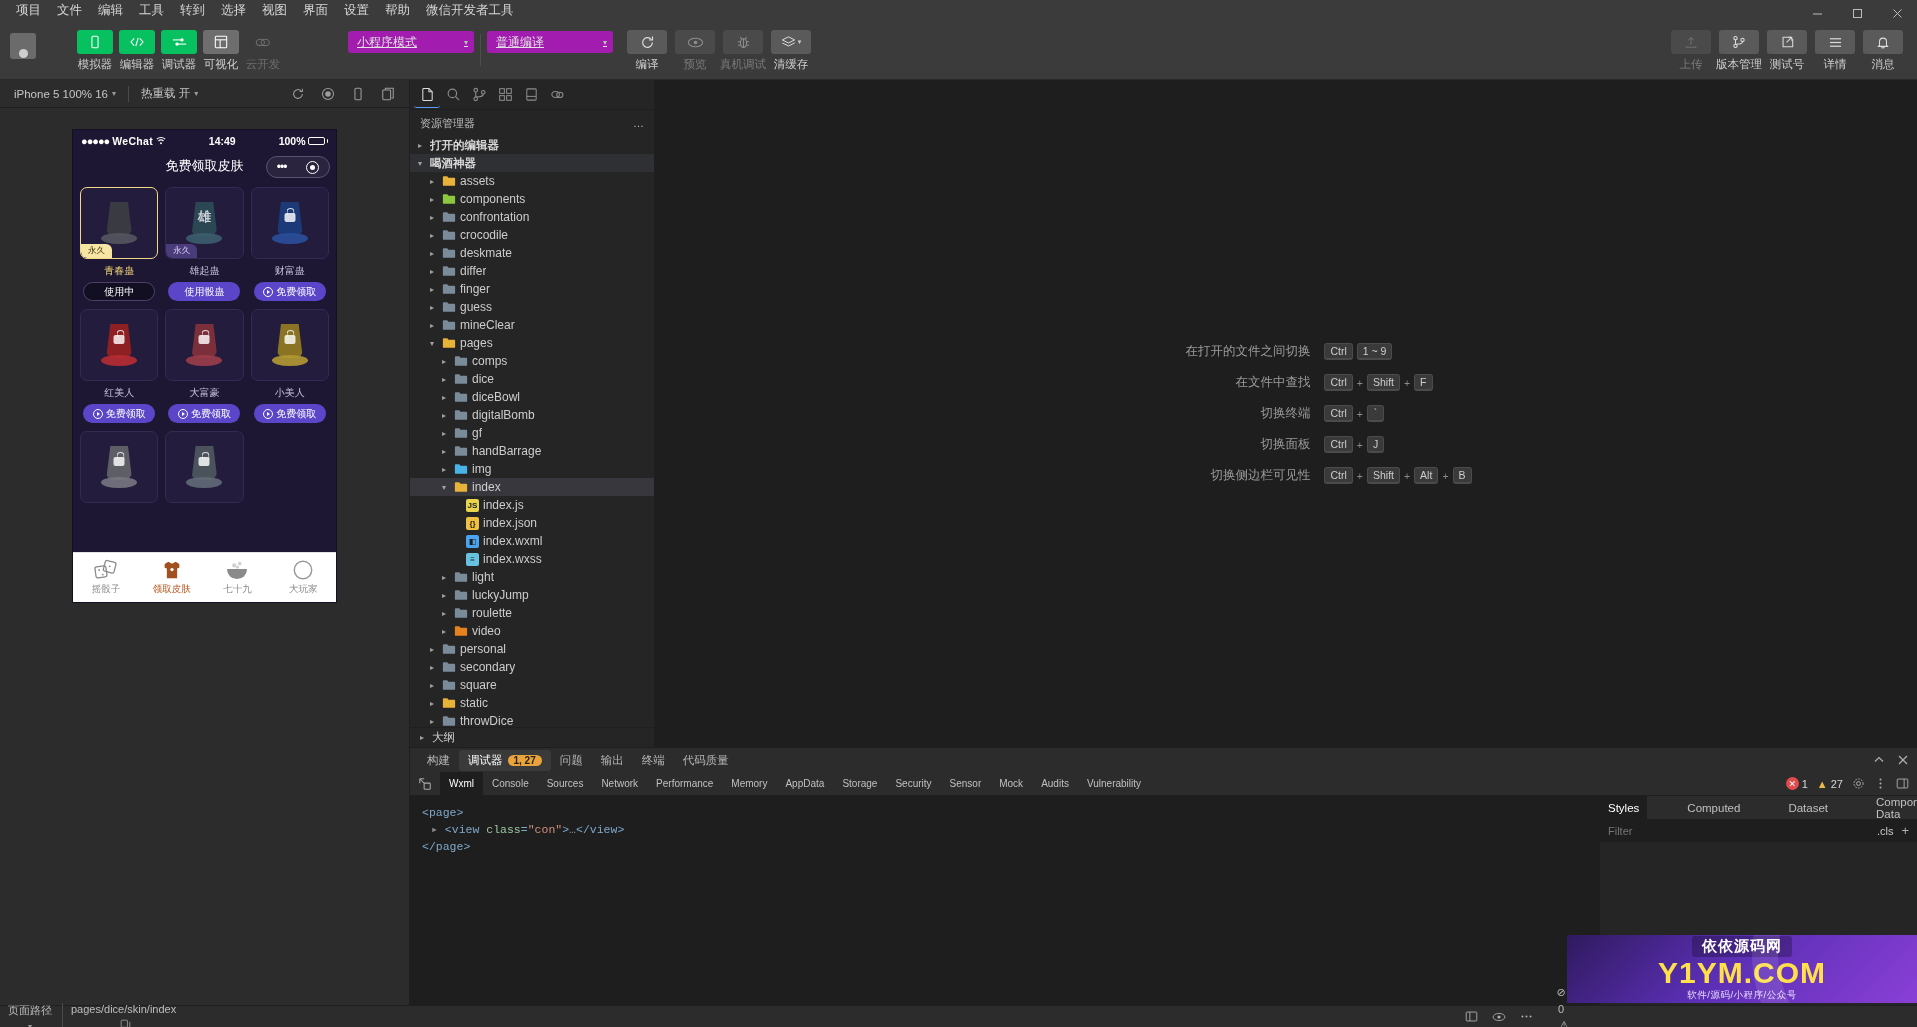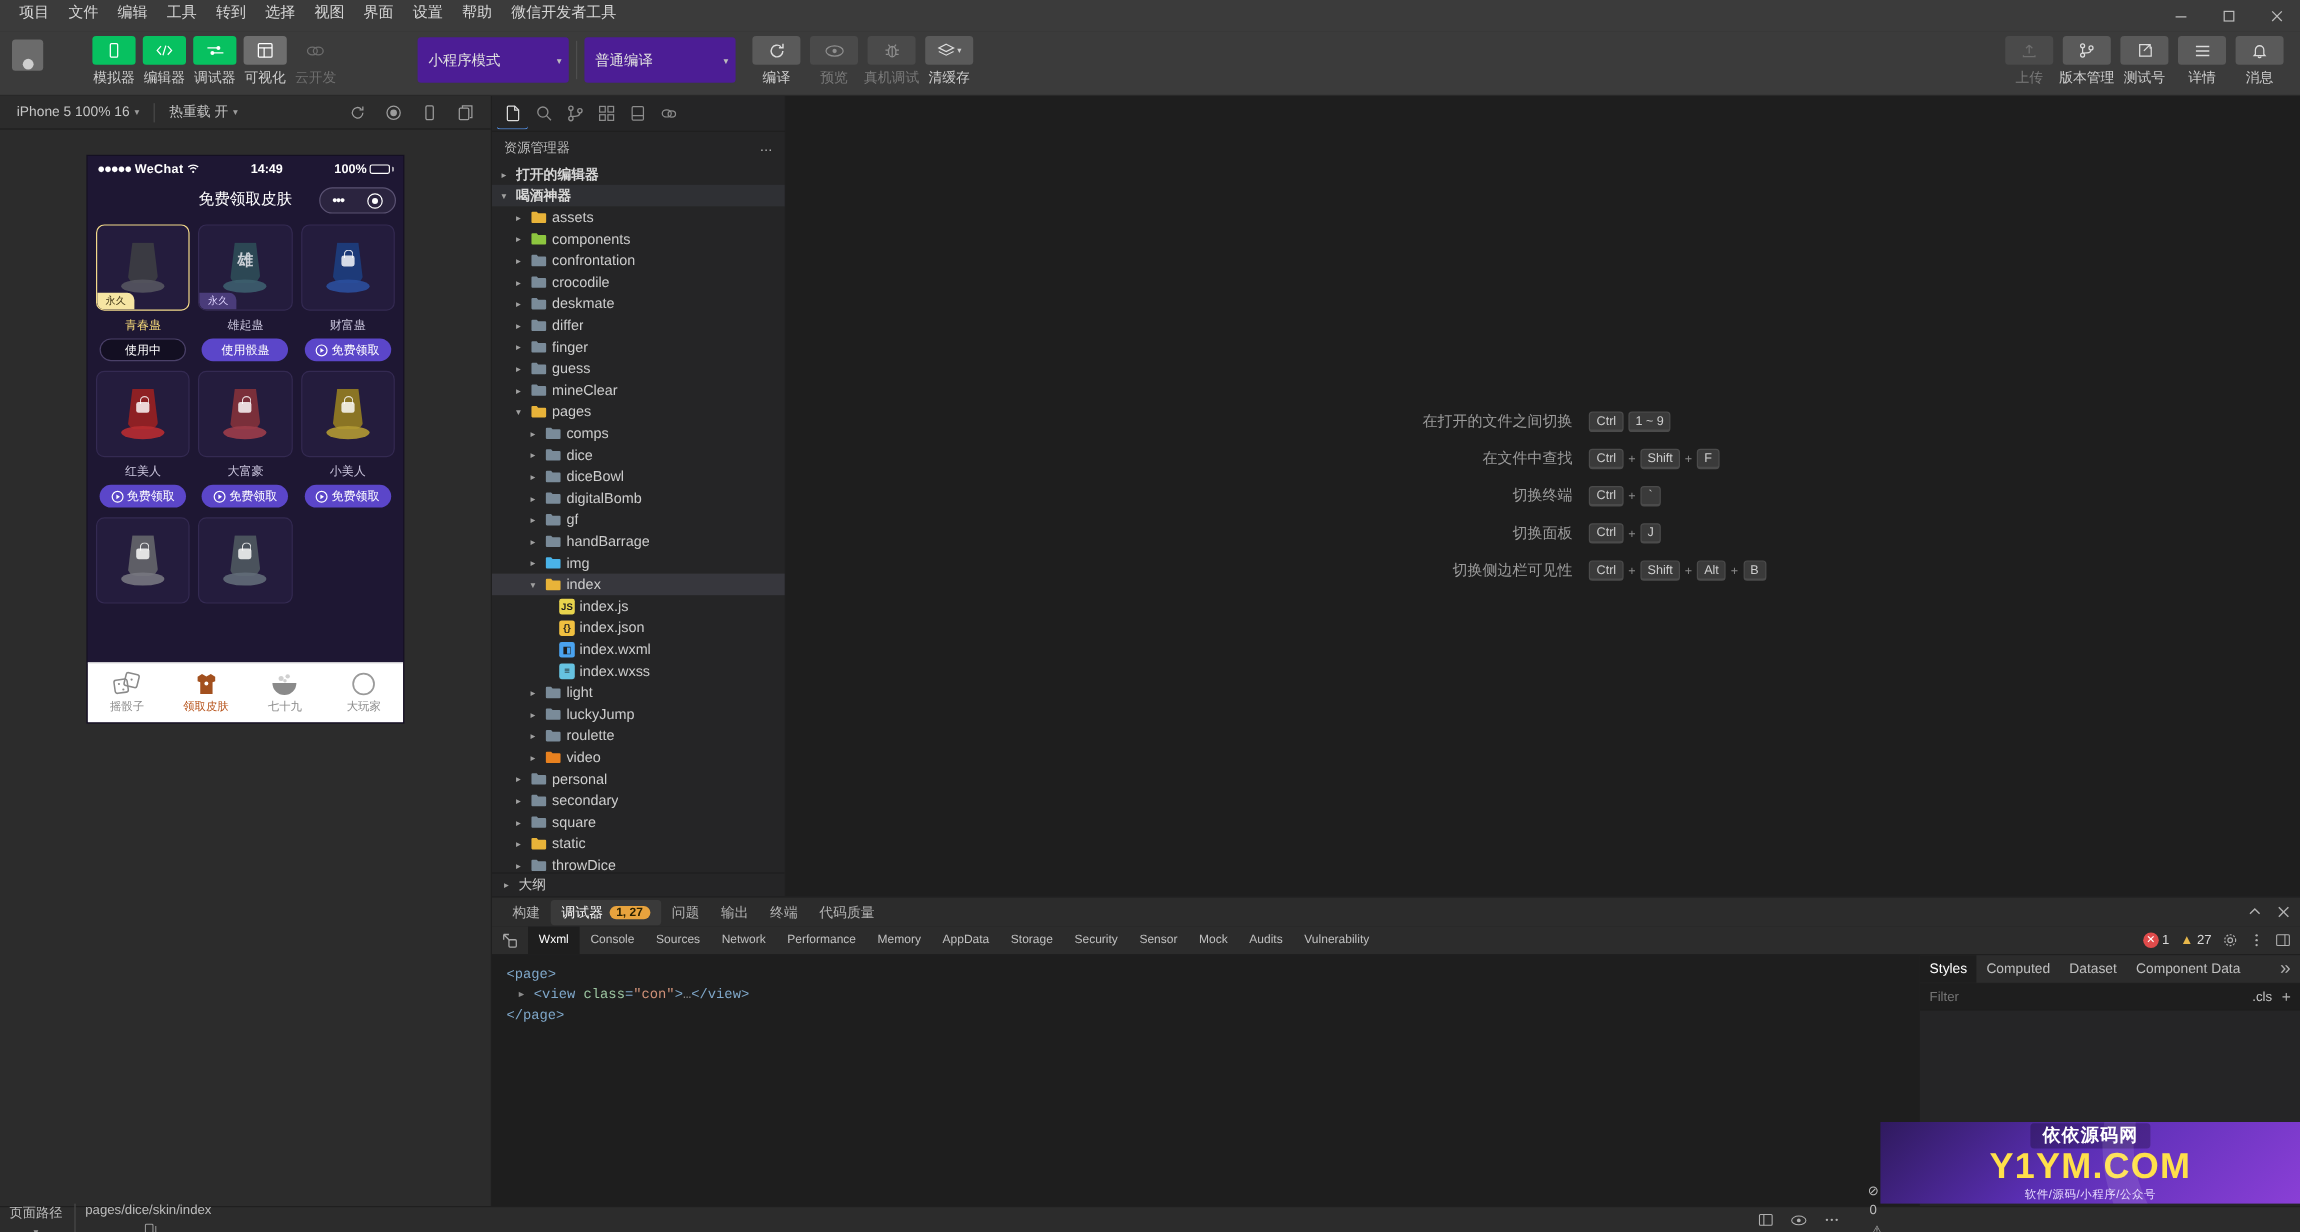--- a/index.html
+++ b/index.html
@@ -55,23 +55,23 @@
   }
   .tb-btn .box.green { background: #07c160; }
   .tb-btn .box.grey { background: #6e6e6e; }
   .tb-btn .box.dim { background: transparent; }
   .tb-btn .lbl { font-size: 11.5px; color: #cfcfcf; margin-top: 3px; white-space: nowrap; }
   .tb-btn.disabled .lbl { color: #6e6e6e; }
   .tb-sep { width: 1px; height: 32px; background: #4e4e4e; margin: 8px 6px 0 6px; }
 
   .tb-mid { display: flex; align-items: flex-start; margin-left: 64px; }
   .tb-select {
-    height: 38px; min-width: 126px; background: #4c1d95; border-radius: 3px;
+    height: 22px; min-width: 126px; background: #a21caf; border-radius: 3px;
     display: flex; align-items: center; justify-content: space-between;
-    padding: 0 6px 0 9px; margin-top: 5px; font-size: 12px; color: #e0e0e0;
+    padding: 0 6px 0 9px; margin-top: 5px; font-size: 12px; color: #e0e0e0; text-decoration: underline;
   }
   .tb-select .caret { font-size: 8px; color: #bcbcbc; margin-left: 8px; }
 
   .tb-actions { display: flex; align-items: flex-start; margin-left: 10px; }
   .tb-abtn {
     width: 48px; display: flex; flex-direction: column; align-items: center;
     margin-top: 4px;
   }
   .tb-abtn .box {
     width: 40px; height: 24px; border-radius: 3px; background: #5a5a5a;
@@ -286,21 +286,21 @@
   .dt-body { flex: 1; display: flex; min-height: 0; }
   .dt-code { flex: 1; background: #1e1e1e; padding: 8px 12px; font-family: "Liberation Mono","DejaVu Sans Mono",monospace;
              font-size: 11.5px; line-height: 17px; color: #a8c0d8; min-width: 0; overflow: hidden; }
   .tagc { color: #7fa7c9; }
   .attrn { color: #9cc4a0; }
   .attrv { color: #cf9178; }
   .ellip { color: #8a8a8a; }
   .dt-side { width: 318px; background: #252526; border-left: 1px solid #1f1f1f;
              display: flex; flex-direction: column; flex-shrink: 0; }
   .side-tabs { height: 24px; display: flex; align-items: stretch; background: #2c2c2c;
-               border-bottom: 1px solid #1f1f1f; }
+               border-bottom: 1px solid #1f1f1f; gap: 32px; }
   .side-tab { font-size: 11.5px; color: #c0c0c0; padding: 0 8px; display: flex; align-items: center; }
   .side-tab.active { background: #1e1e1e; color: #fff; }
   .side-more { margin-left: auto; padding: 0 8px; display: flex; align-items: center; color: #b0b0b0; }
   .side-filter { height: 22px; display: flex; align-items: center; background: #1e1e1e;
                  border-bottom: 1px solid #1f1f1f; padding: 0 8px; gap: 8px; }
   .side-filter .fi { flex: 1; font-size: 11px; color: #777; }
   .side-filter .cls { font-size: 11px; color: #c8c8c8; }
   .side-filter .plus { font-size: 13px; color: #b0b0b0; }
 
   

